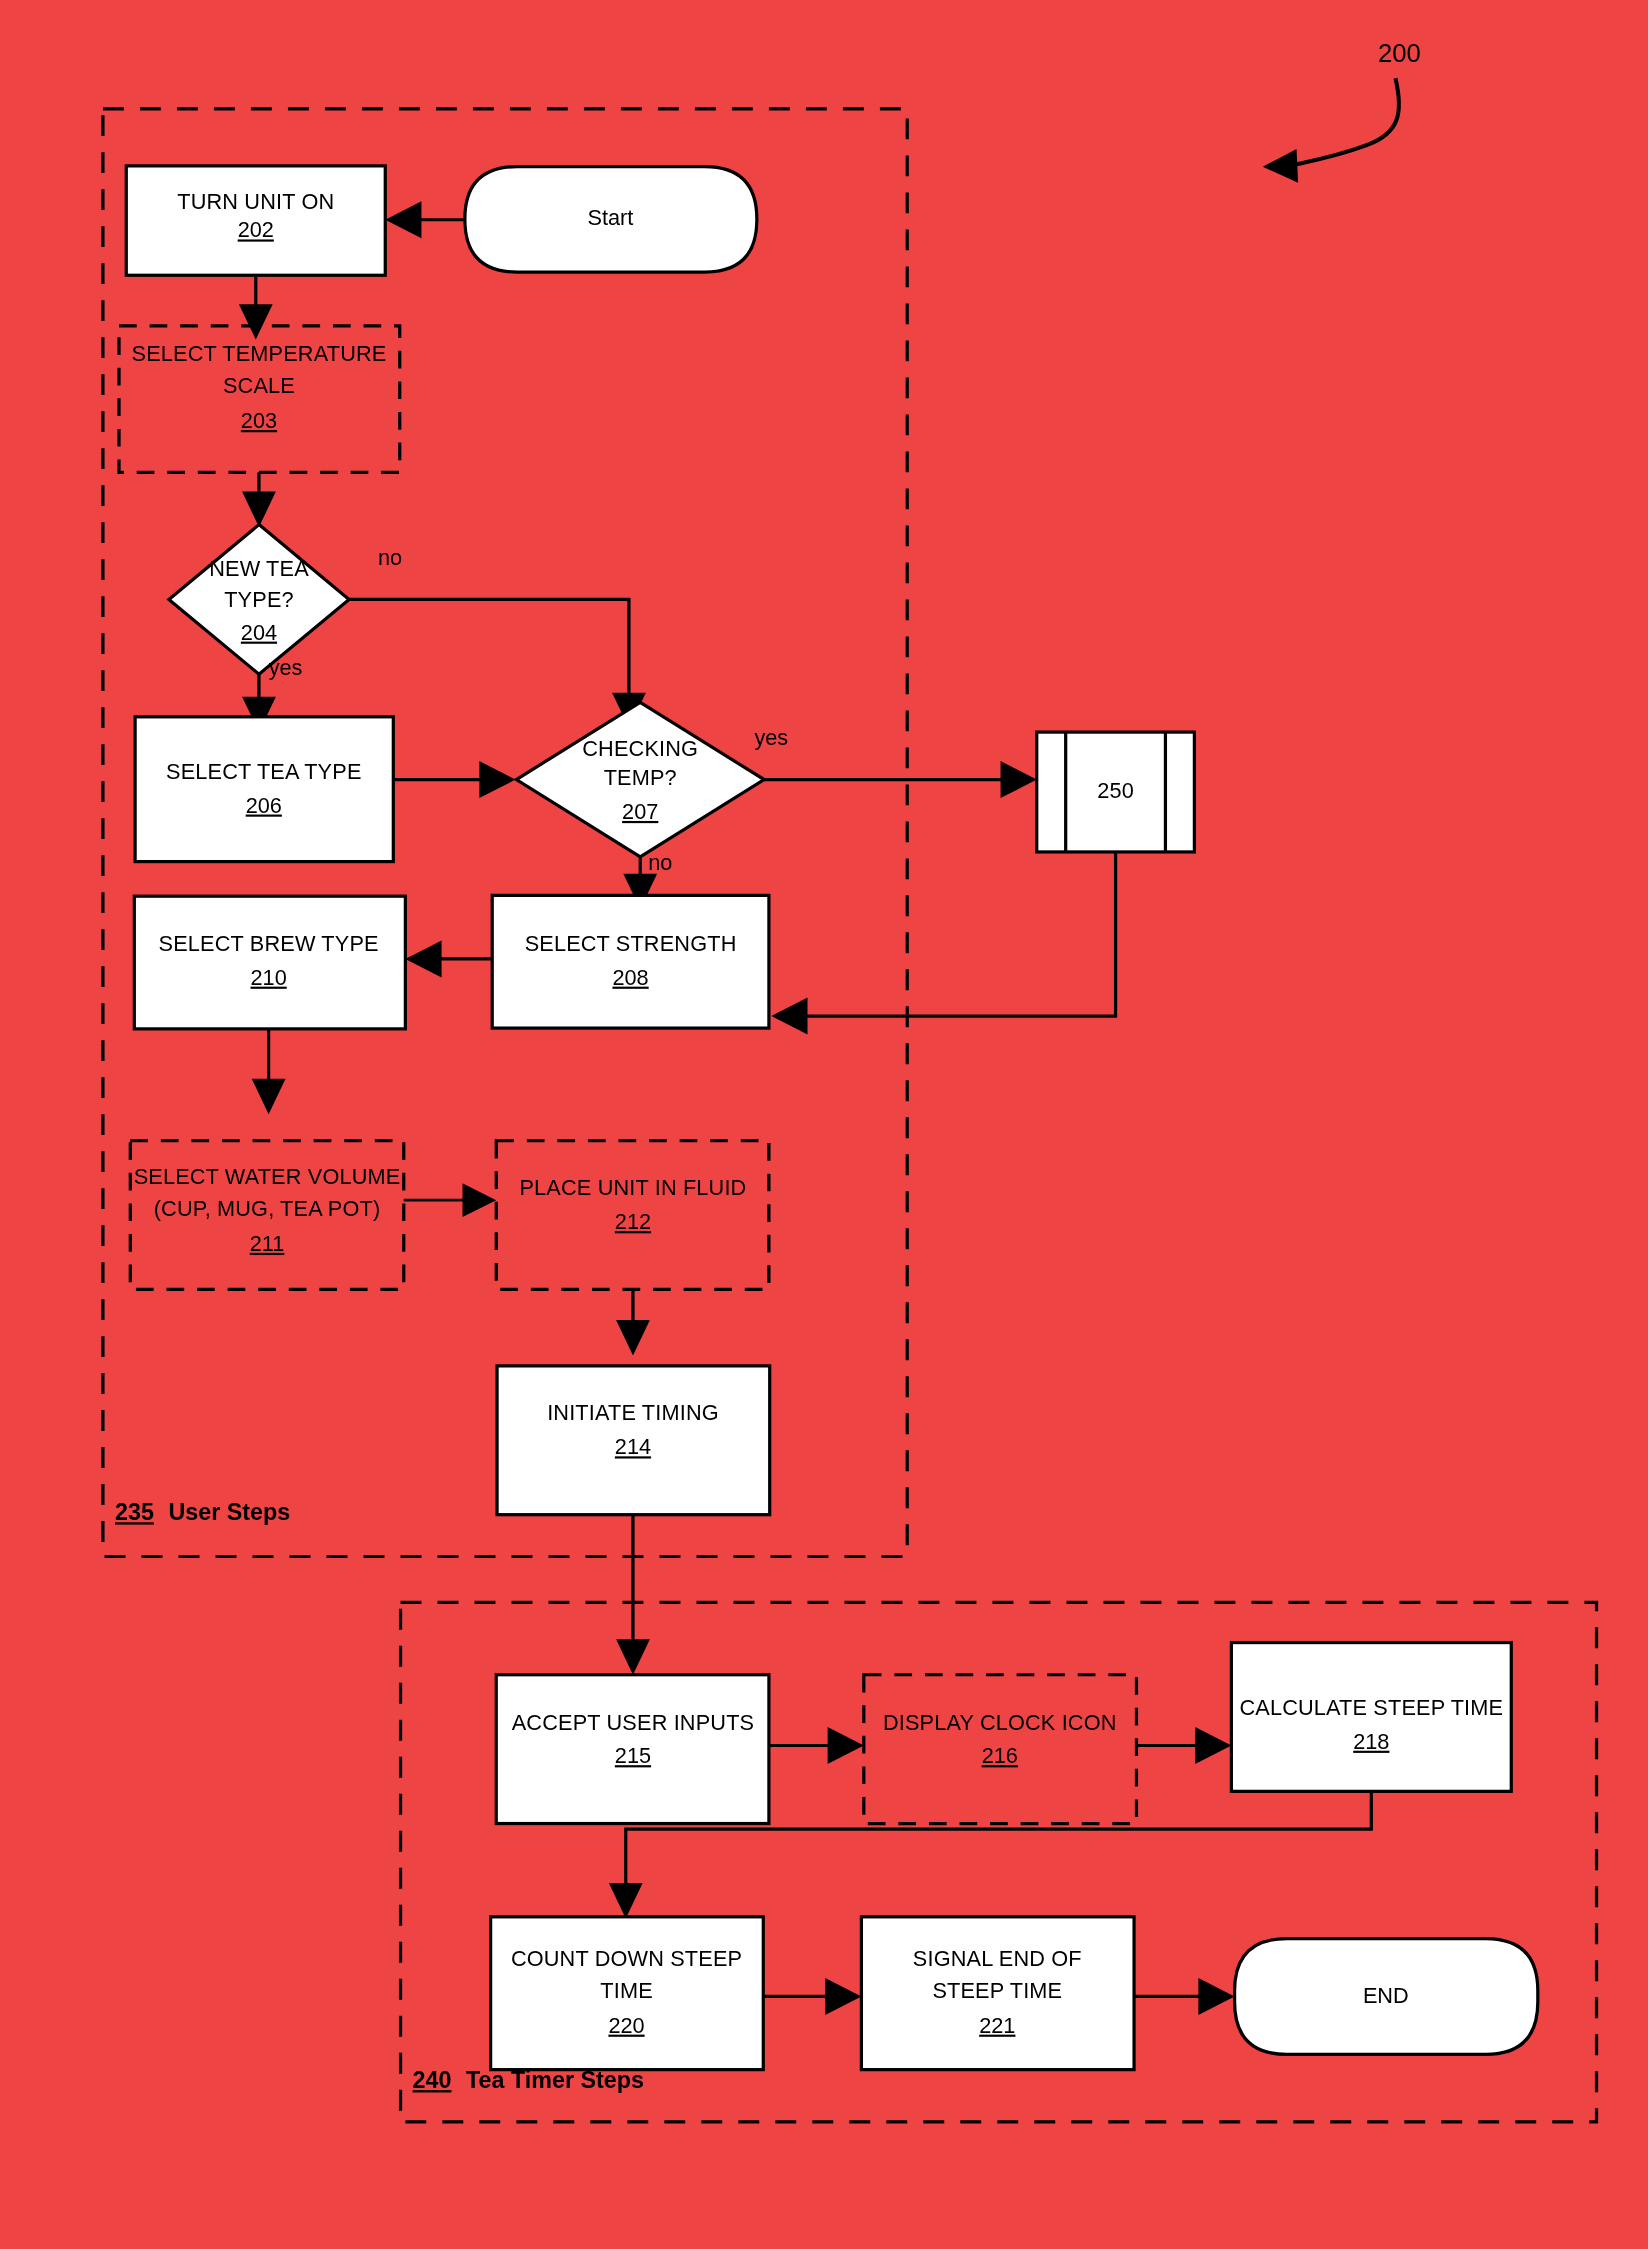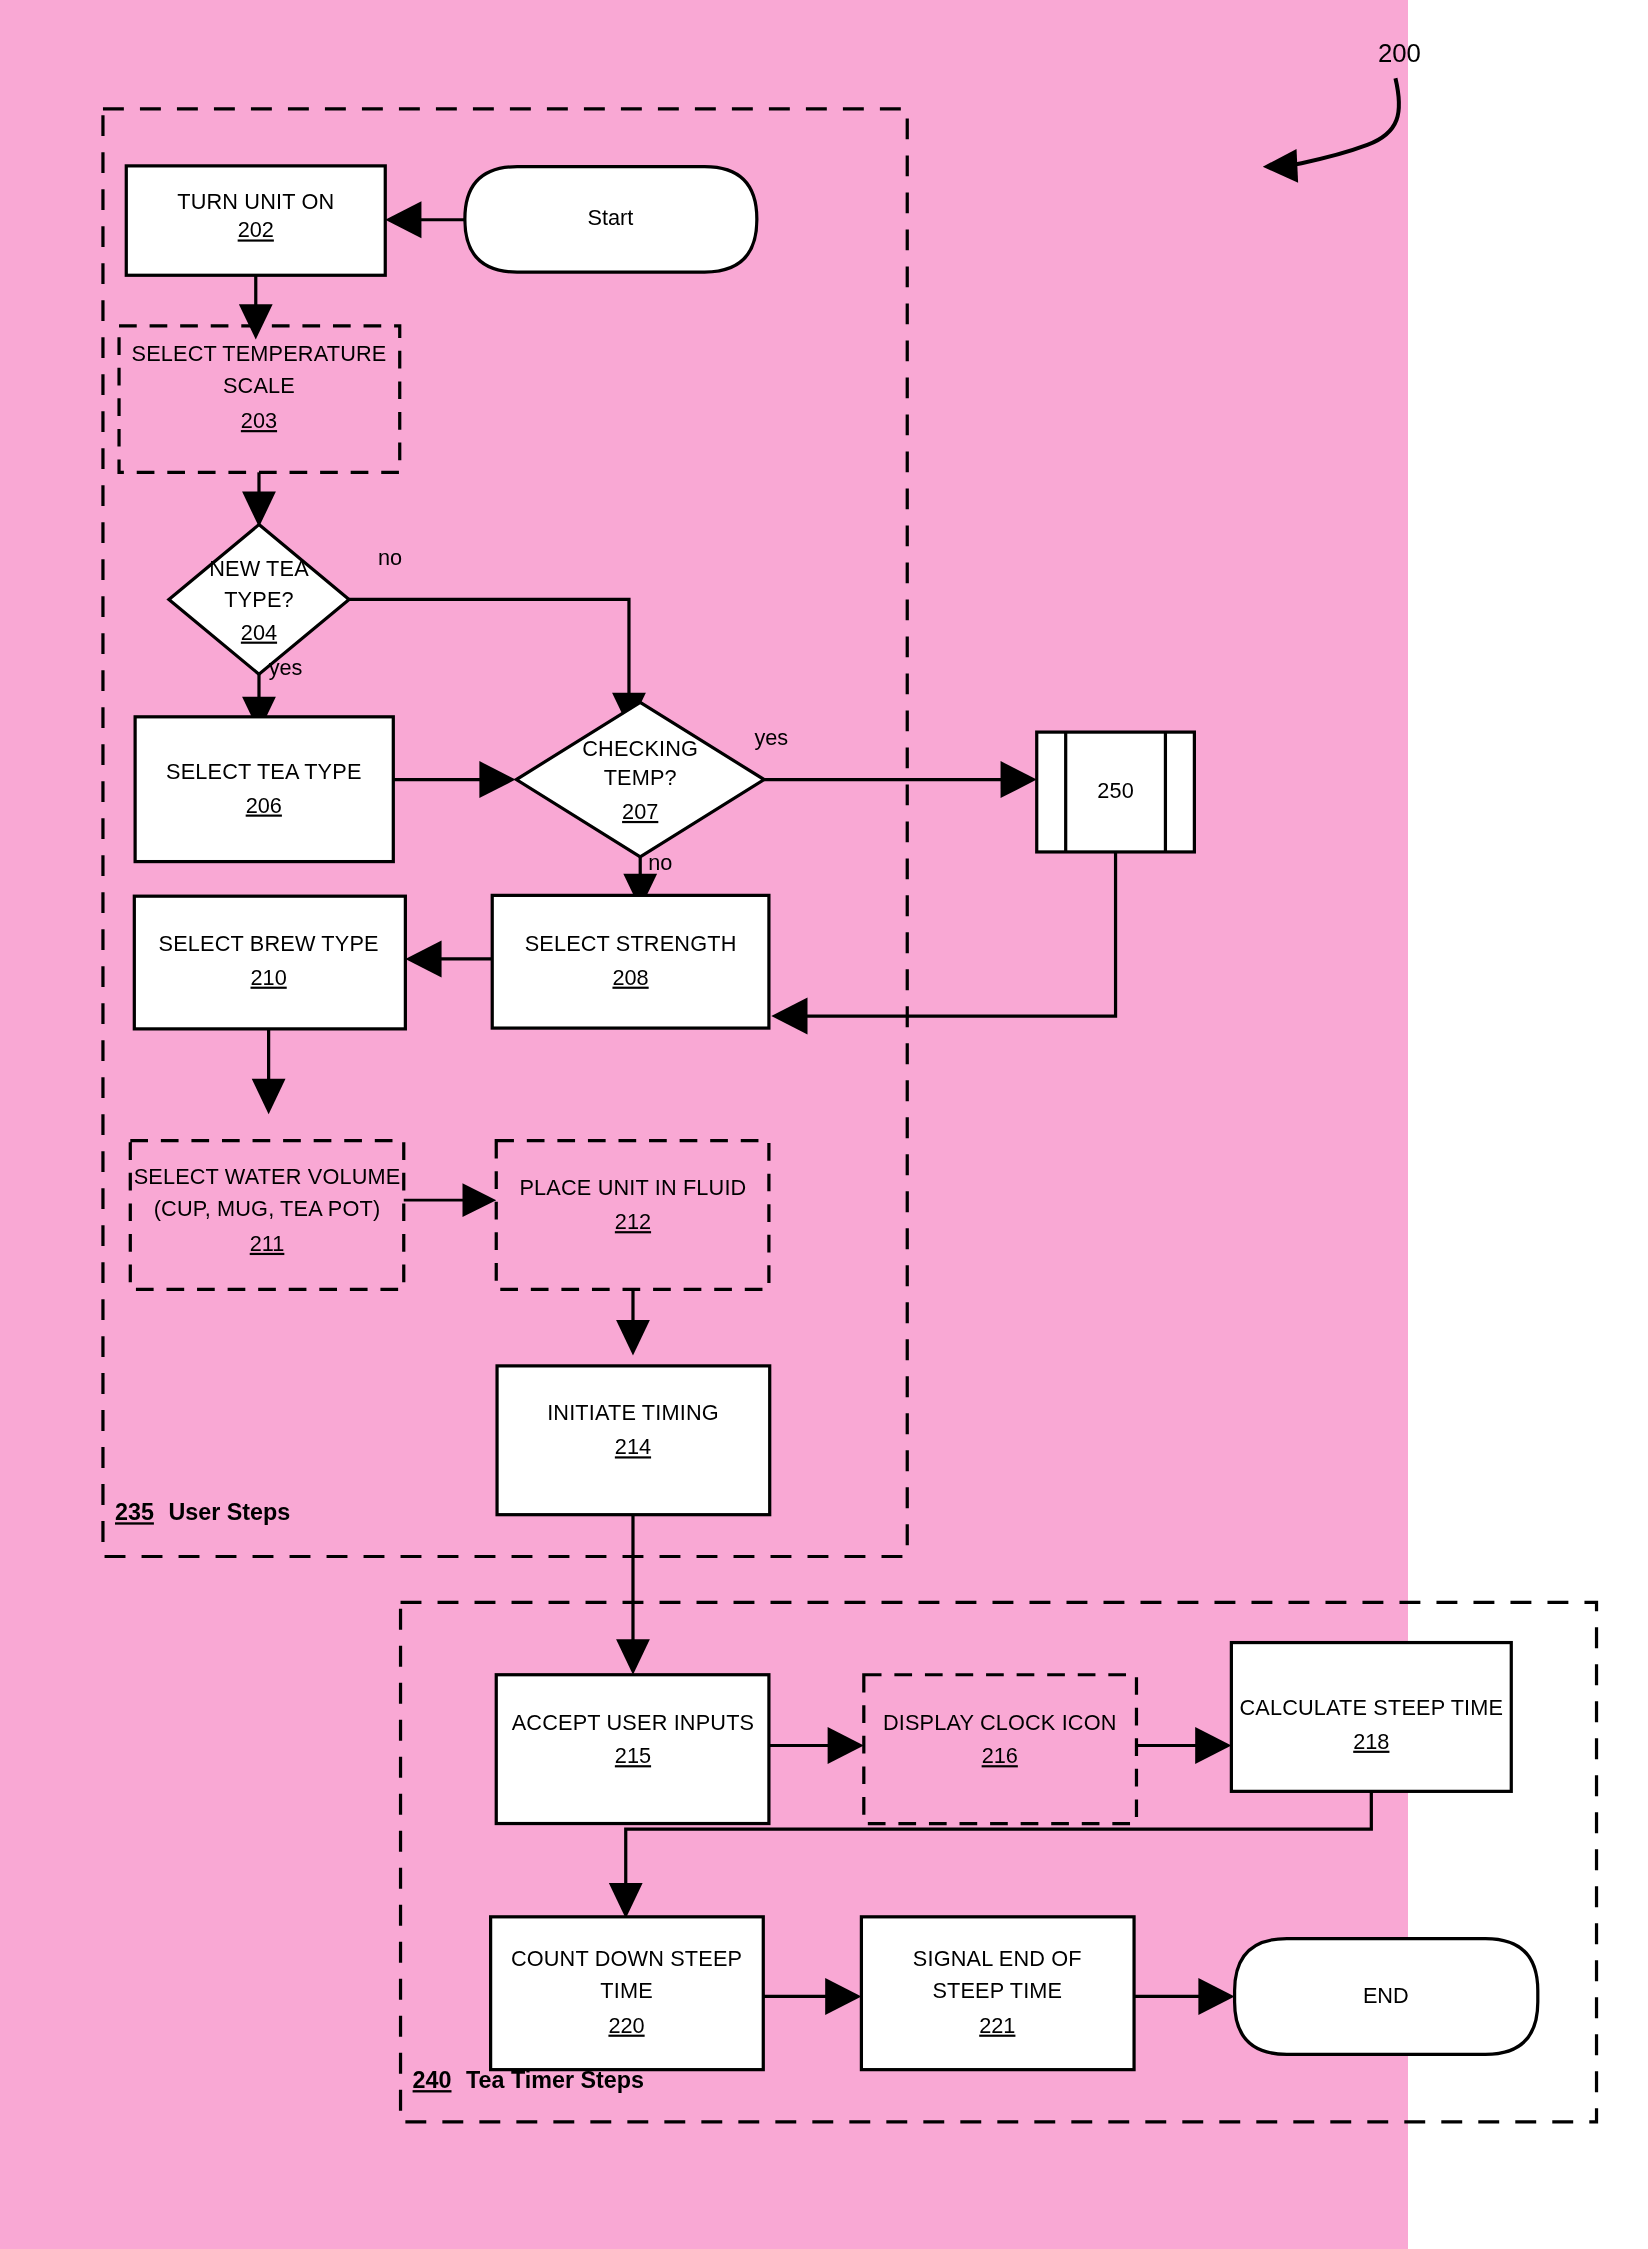--- a/index.html
+++ b/index.html
@@ -8,23 +8,23 @@
     background: #ffffff;
   }
   body {
     width: 1648px;
     height: 2250px;
     font-family: "Liberation Sans", sans-serif;
     overflow: hidden;
   }
   #figure-root {
     position: relative;
-    width: 1408px;
+    width: 1648px;
     height: 2250px;
-    background: #f9a8d4;
+    background: #ef4444;
   }
   svg#flowchart {
     display: block;
     width: 1648px;
     height: 2250px;
   }
   .node-text {
     font-family: "Liberation Sans", sans-serif;
     font-size: 27px;
     fill: #000000;

